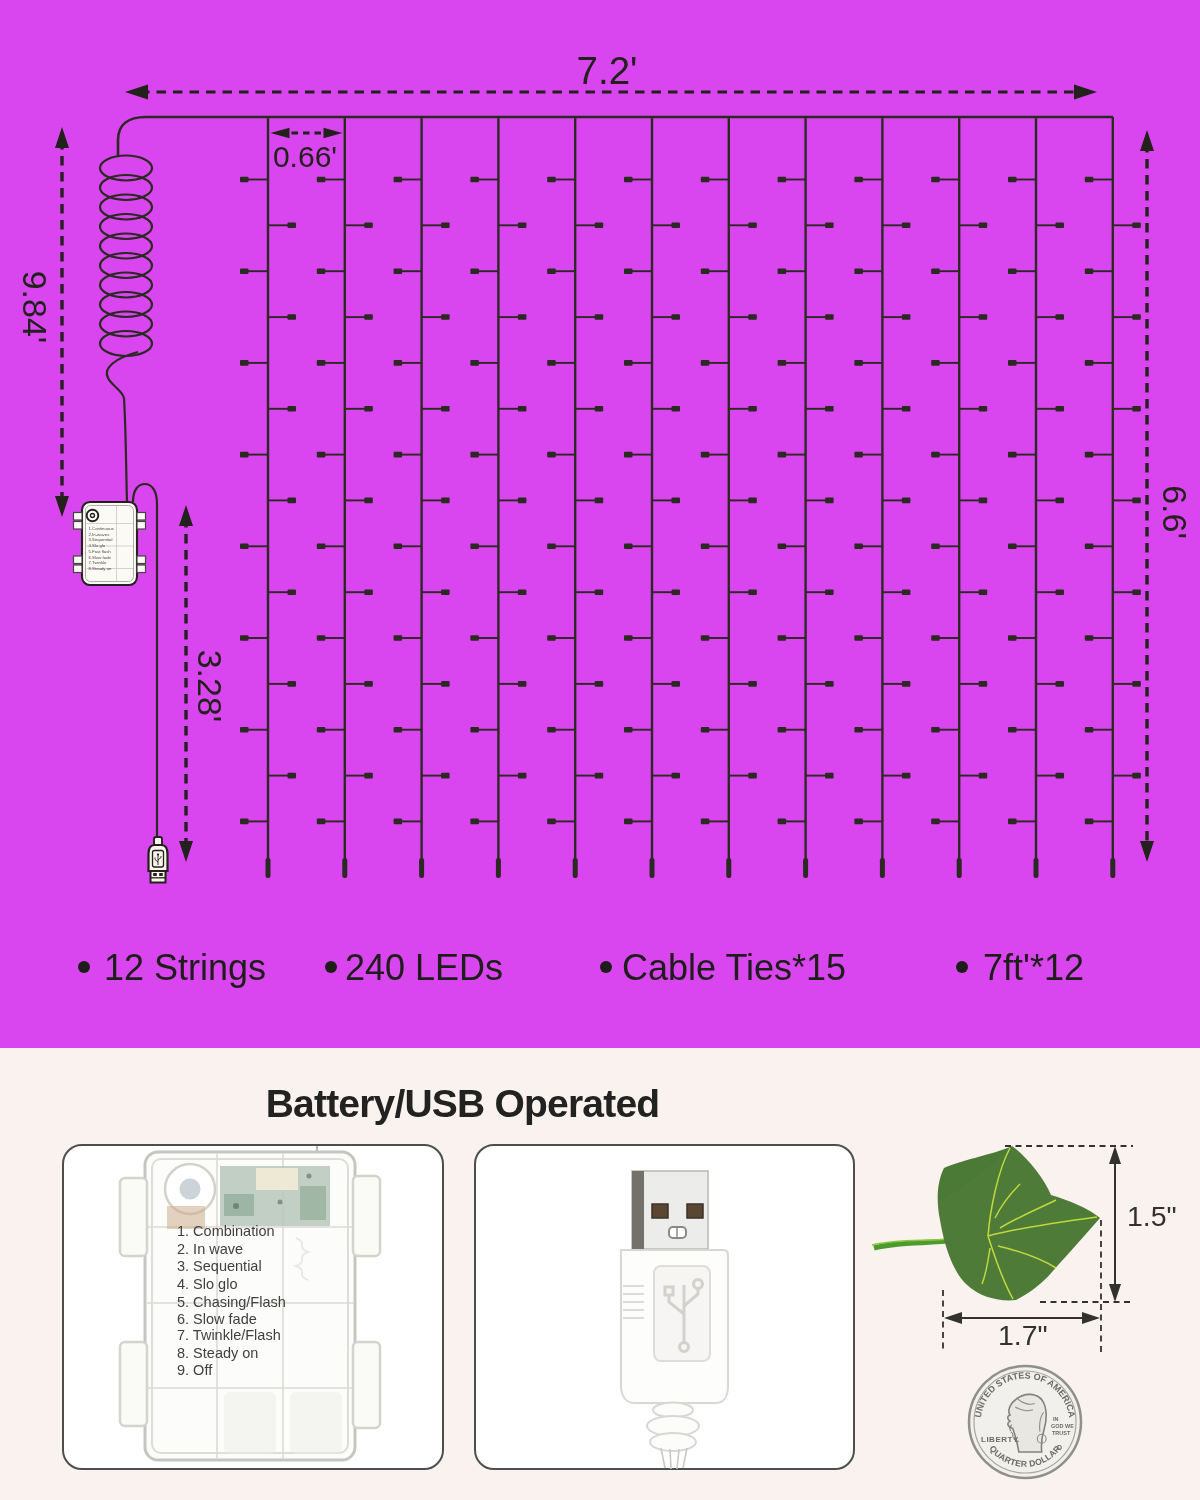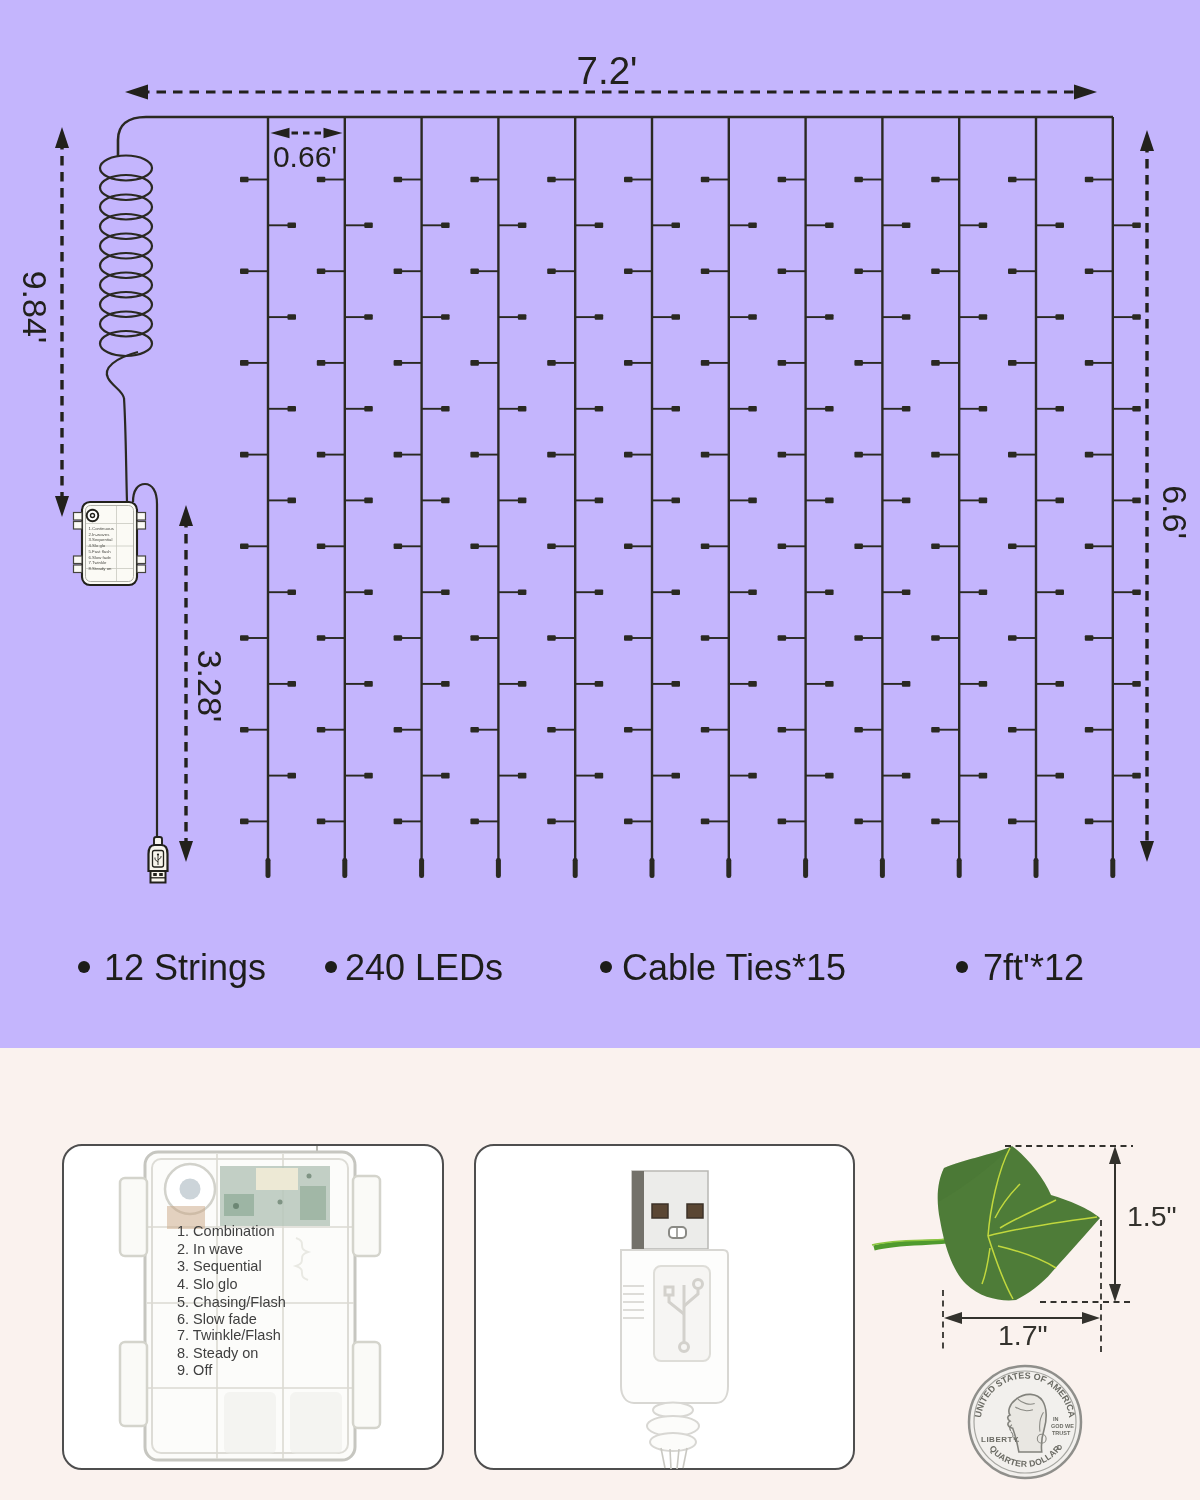--- a/index.html
+++ b/index.html
@@ -1,18 +1,18 @@
 <!DOCTYPE html>
 <html><head>
 <meta charset="utf-8">
 <style>
   html,body{margin:0;padding:0;}
   body{width:1200px;height:1500px;font-family:"Liberation Sans",sans-serif;background:#f7f4ec;}
   svg,.hd{will-change:transform;}
-  .top{position:absolute;left:0;top:0;width:1200px;height:1048px;background:#c4b5fd;}
+  .top{position:absolute;left:0;top:0;width:1200px;height:1048px;background:#d946ef;}
   .bottom{position:absolute;left:0;top:1048px;width:1200px;height:452px;background:#faf2ee;}
   .card{position:absolute;background:#ffffff;border:2px solid #4e4e4e;border-radius:20px;}
   .hd{position:absolute;left:0;top:34px;width:925px;text-align:center;font-size:39px;font-weight:bold;letter-spacing:-0.8px;color:#222220;}
 </style>
 </head>
 <body>
 
 <div class="top">
 <svg width="1200" height="1048" viewBox="0 0 1200 1048">
 
@@ -550,20 +550,21 @@
   <text x="622" y="980">Cable Ties*15</text>
 
   <circle cx="962" cy="967" r="6"></circle>
   <text x="983" y="980">7ft'*12</text>
 </g>
 </svg>
 </div>
 
 <div class="bottom">
 
+<div class="hd">Battery/USB Operated</div>
 
 <div class="card" style="left:62px;top:96px;width:378px;height:322px;"></div>
 
 <div class="card" style="left:474px;top:96px;width:377px;height:322px;"></div>
 <svg style="position:absolute;left:0;top:0" width="1200" height="452" viewBox="0 0 1200 452">
 
 <g transform="translate(64,98)">
   <line x1="253" y1="0" x2="253" y2="10" stroke="#b9b9b2" stroke-width="2"></line>
   <rect x="81" y="6" width="210" height="308" rx="13" fill="#fcfcfa" stroke="#c6c6c0" stroke-width="3"></rect>
   <rect x="88" y="13" width="196" height="294" rx="9" fill="none" stroke="#dddcd6" stroke-width="2"></rect>

